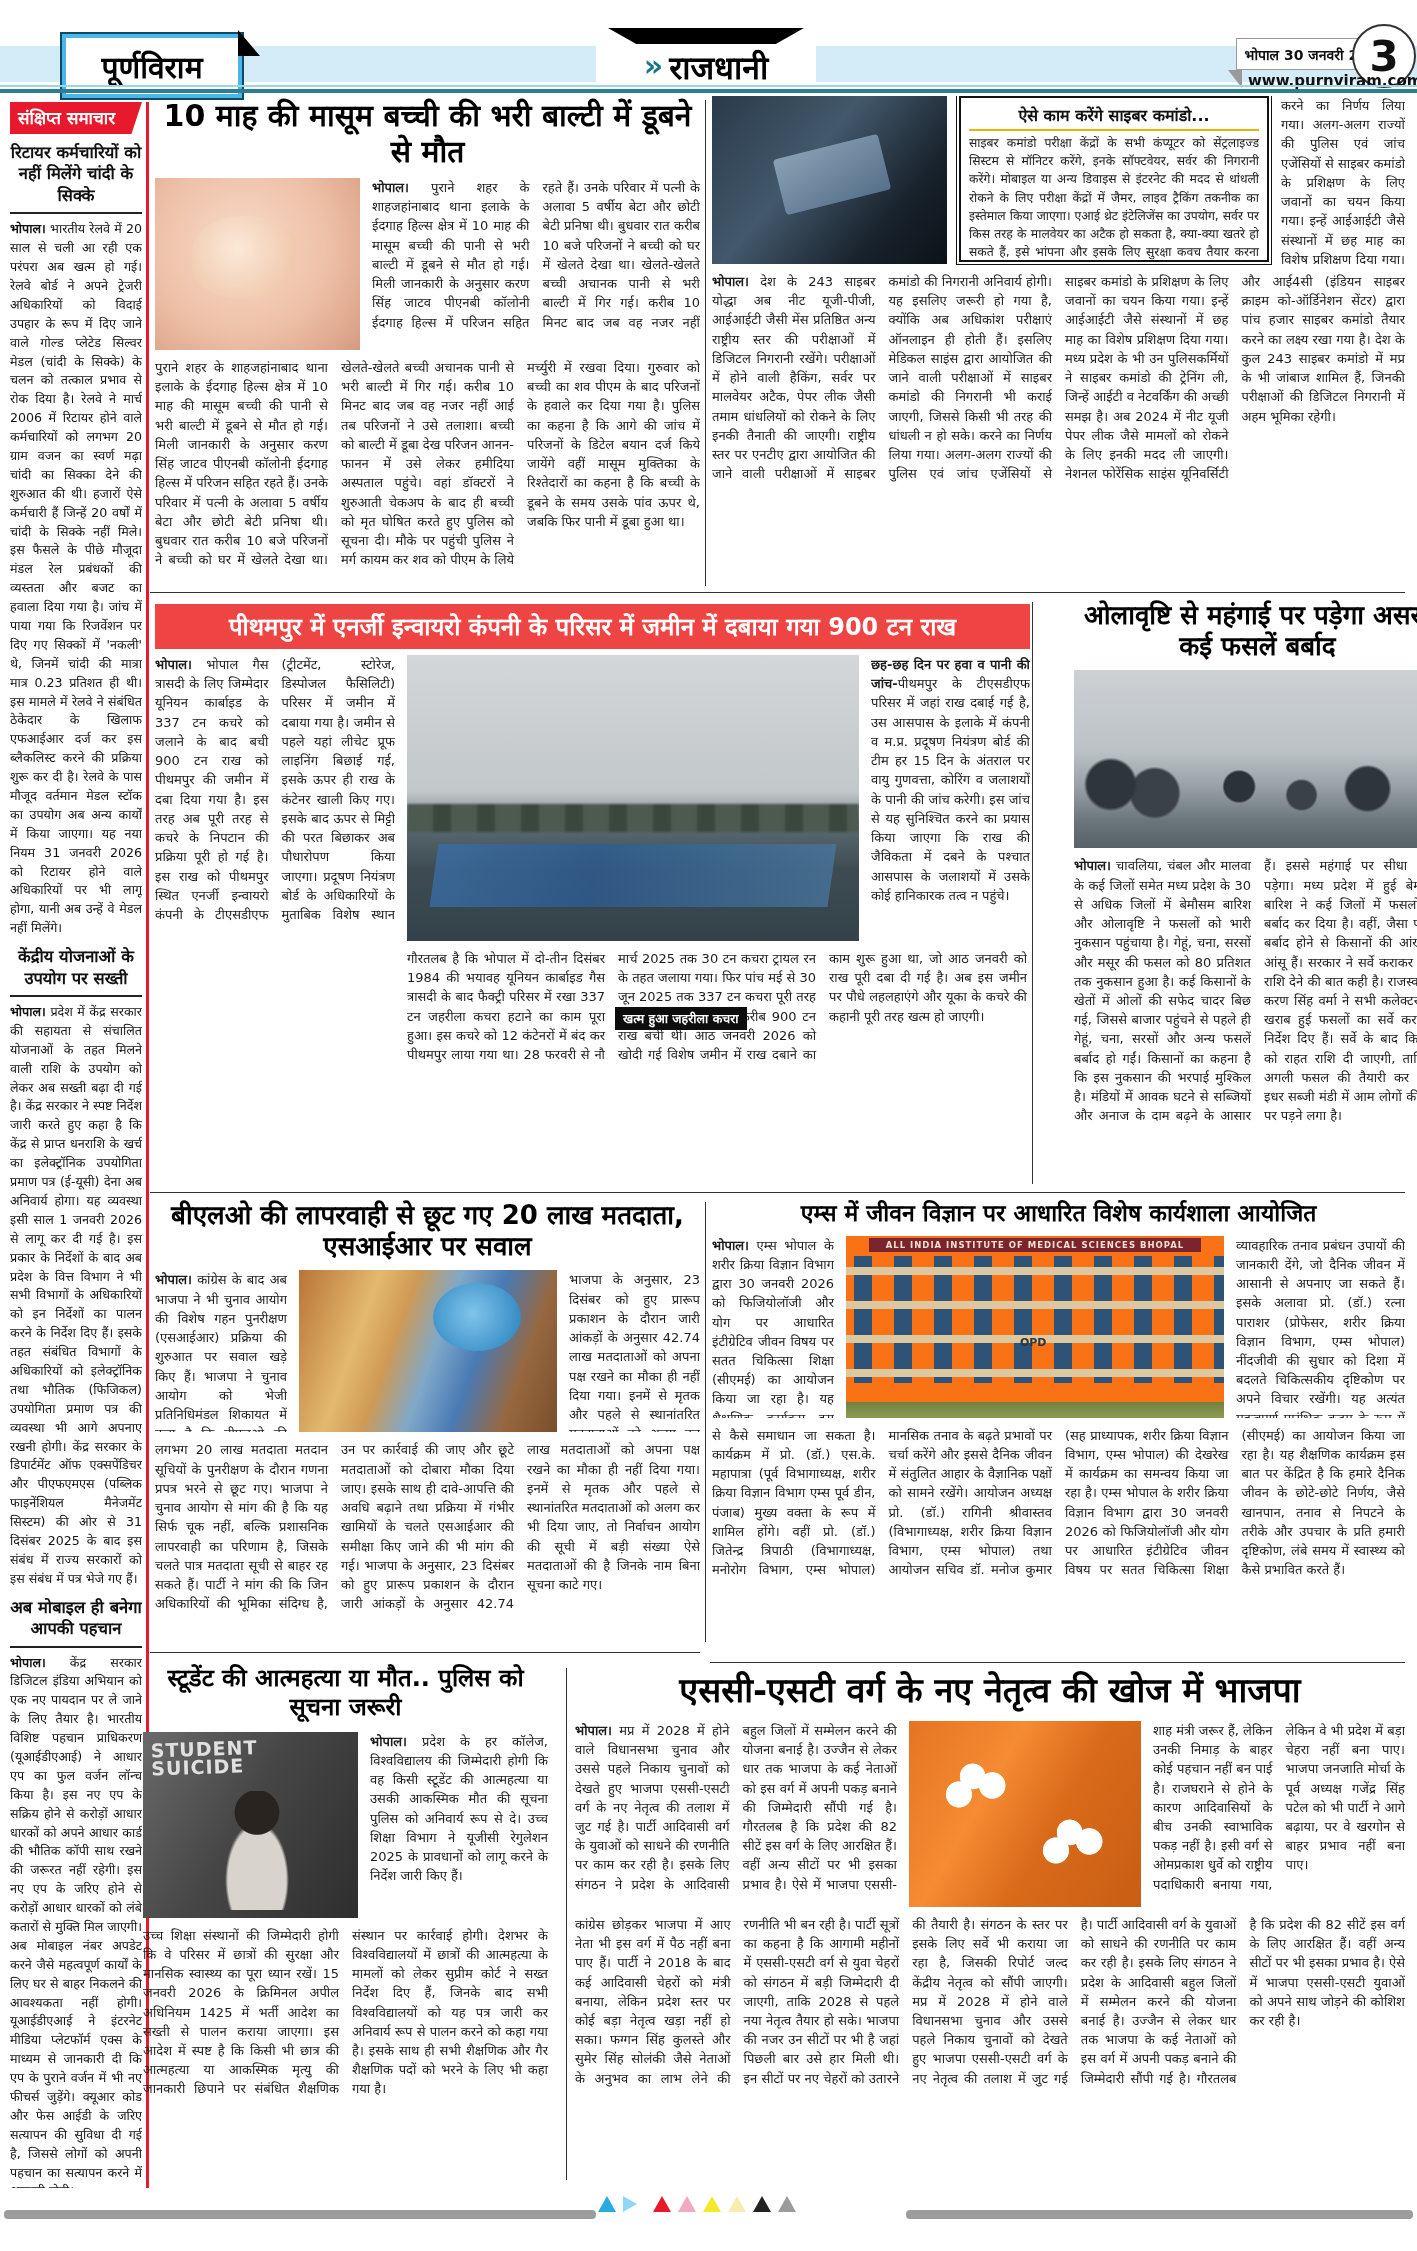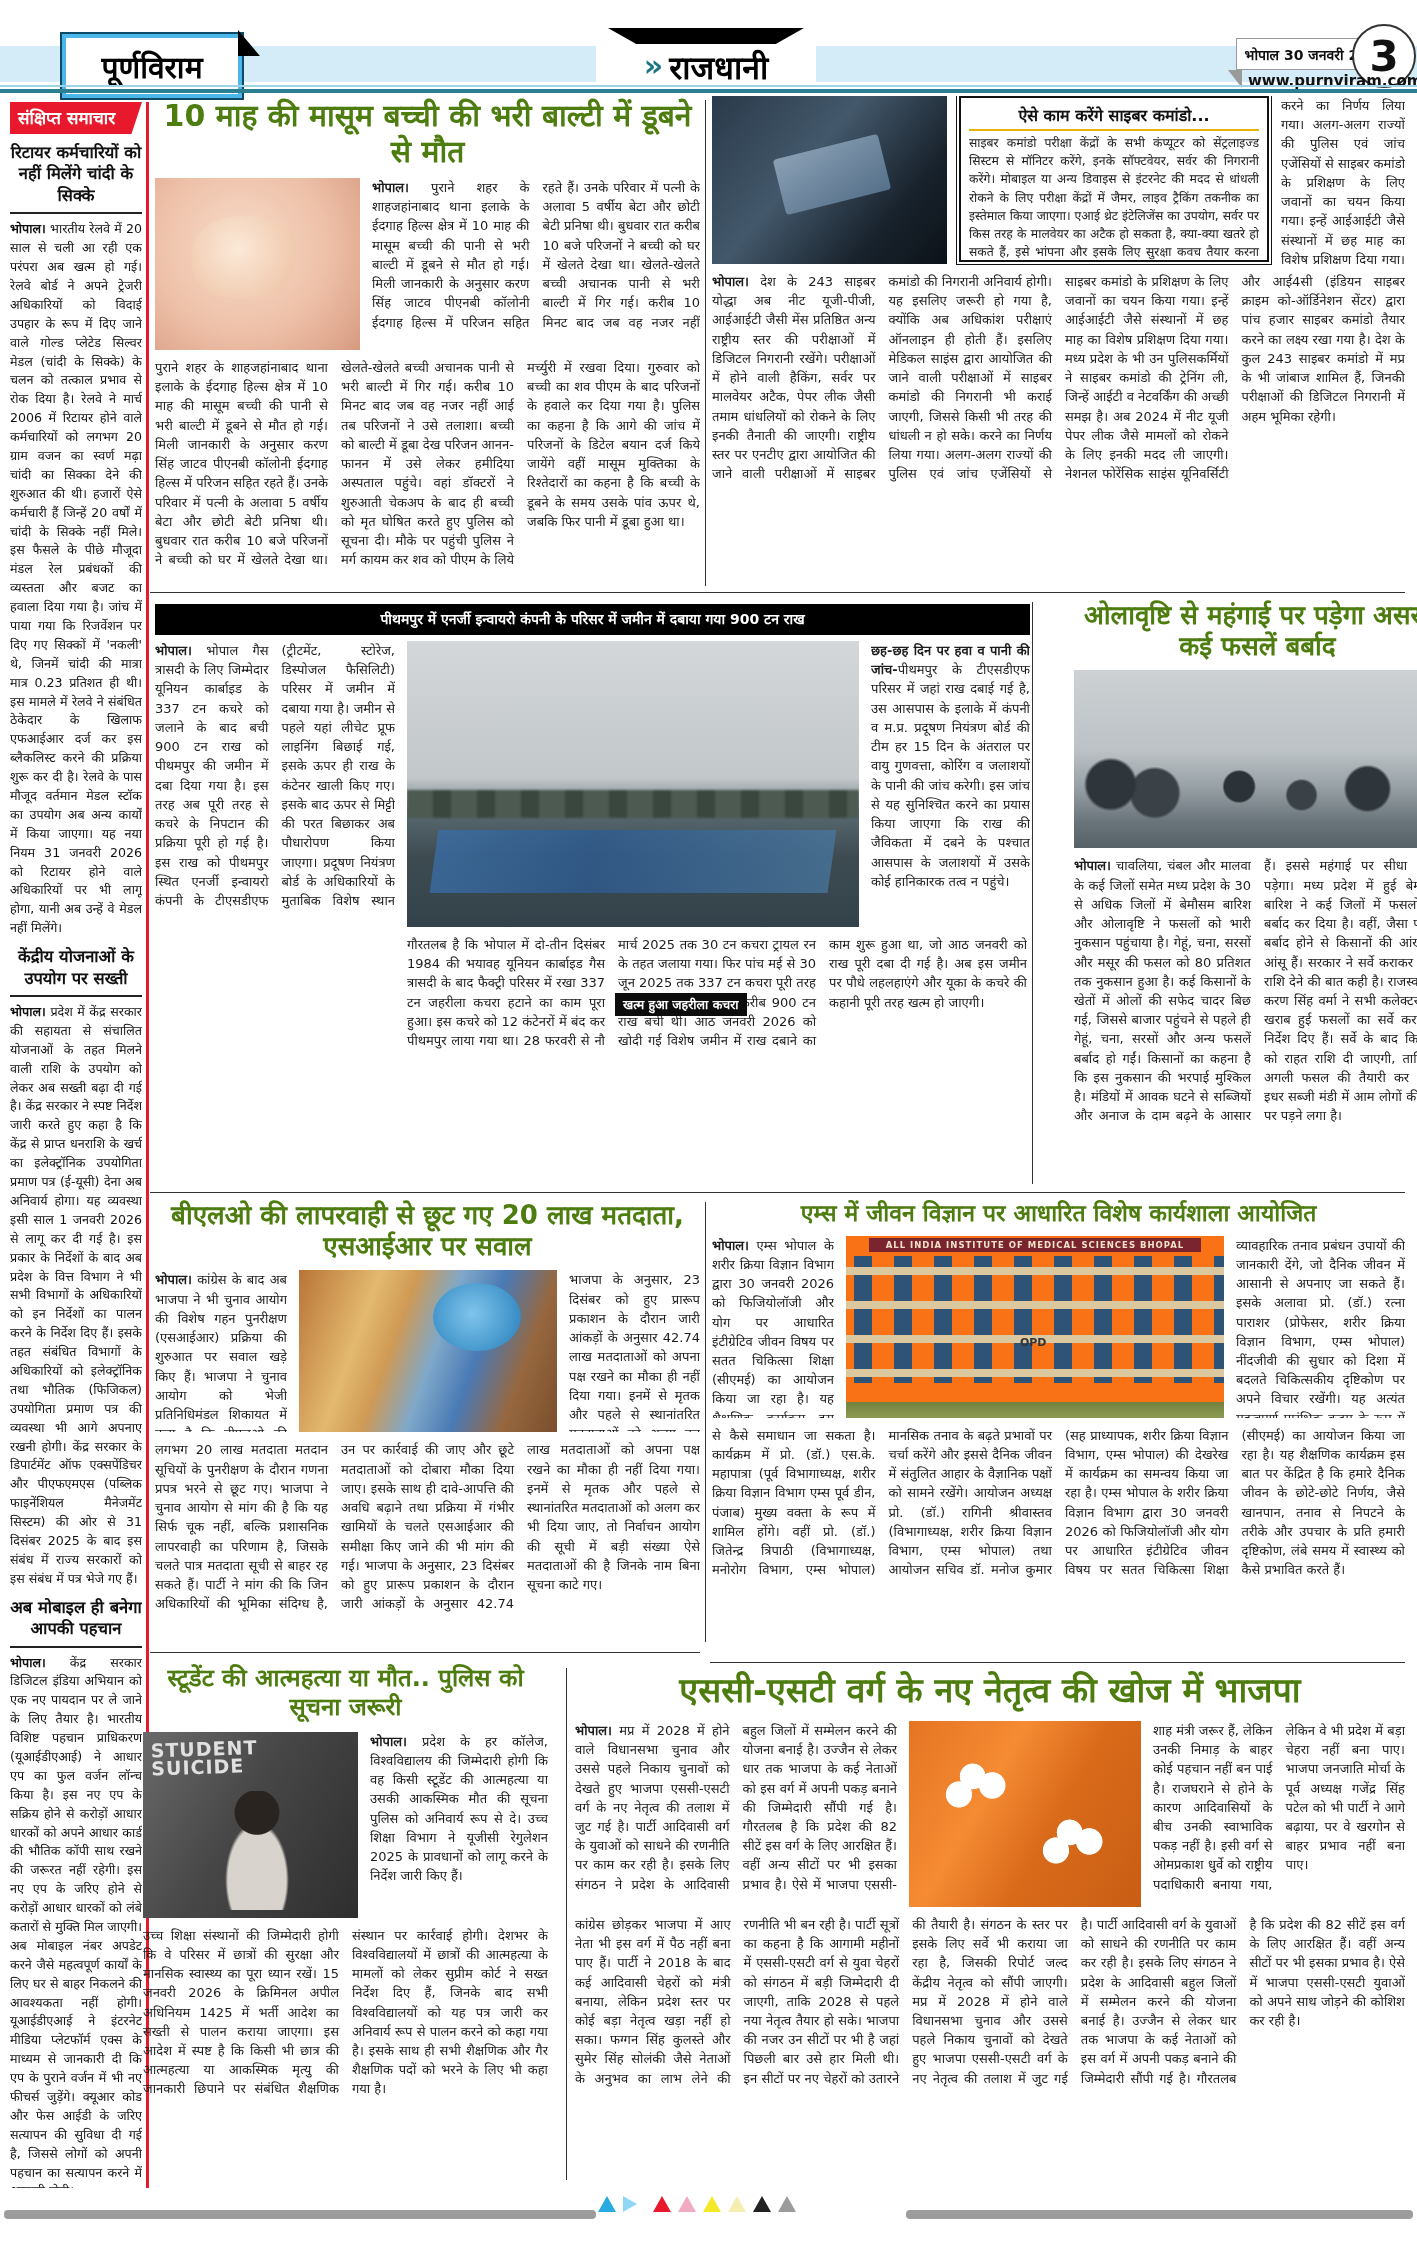--- a/index.html
+++ b/index.html
@@ -32,32 +32,32 @@
   .sidebar{left:10px;top:102px;width:132px;height:2086px;overflow:hidden;}
   .red-line{left:146px;top:102px;width:3px;height:2086px;background:#e8192c;}
   .sb-head{background:#e8192c;color:#fff;font-weight:bold;font-size:17px;padding:4px 10px 5px 8px;
            clip-path:polygon(0 0,100% 0,92% 100%,0 100%);margin-bottom:8px;}
   .sb-title{font-size:16.5px;font-weight:bold;text-align:center;line-height:1.3;margin:8px 0 6px;}
   .sb-rule{border:none;border-top:2px solid #222;margin:4px 0 6px;}
   .sb-body{font-size:12.6px;line-height:1.5;text-align:justify;}
   .dl{font-weight:bold;}
   
   .article{position:absolute;overflow:hidden;}
-  .hl{font-weight:bold;text-align:center;line-height:1.2;color:#4d7c0f;}
+  .hl{font-weight:bold;text-align:center;line-height:1.2;color:#000000;}
   .body-t{font-size:13px;line-height:1.48;text-align:justify;color:#1c1c1c;}
   .cols2{column-count:2;column-gap:13px;}
   .cols3{column-count:3;column-gap:13px;}
   .cols4{column-count:4;column-gap:13px;}
   .cols5{column-count:5;column-gap:13px;}
   .row{display:flex;gap:12px;}
   .clip{overflow:hidden;}
   .vline{position:absolute;width:1px;background:#333;}
   .hline{position:absolute;height:1px;background:#333;}
   
-  .strip{background:#000000;color:#fff;font-weight:bold;font-size:14px;text-align:center;
+  .strip{background:#ef4444;color:#fff;font-weight:bold;font-size:24px;text-align:center;
          padding:5px 4px 7px;margin:6px 0;}
   
   .cy-box{border:2px solid #111;outline:1px solid #111;outline-offset:2px;padding:6px 8px;background:#fff;}
   .cy-box h4{margin:0 0 3px;font-size:16px;text-align:center;border-bottom:2px solid #eab308;padding-bottom:3px;}
   .cy-box .body-t{font-size:12.3px;}
   .inset-black{position:absolute;background:#0d0d0d;color:#fff;font-weight:bold;font-size:12.5px;
                padding:3px 8px;white-space:nowrap;}
   
   .ph{position:relative;flex:none;overflow:hidden;}
   .ph-baby{background:radial-gradient(circle at 42% 40%,#f7dcc9,#eec0a8 55%,#dfa88e 85%,#d49a80);}

